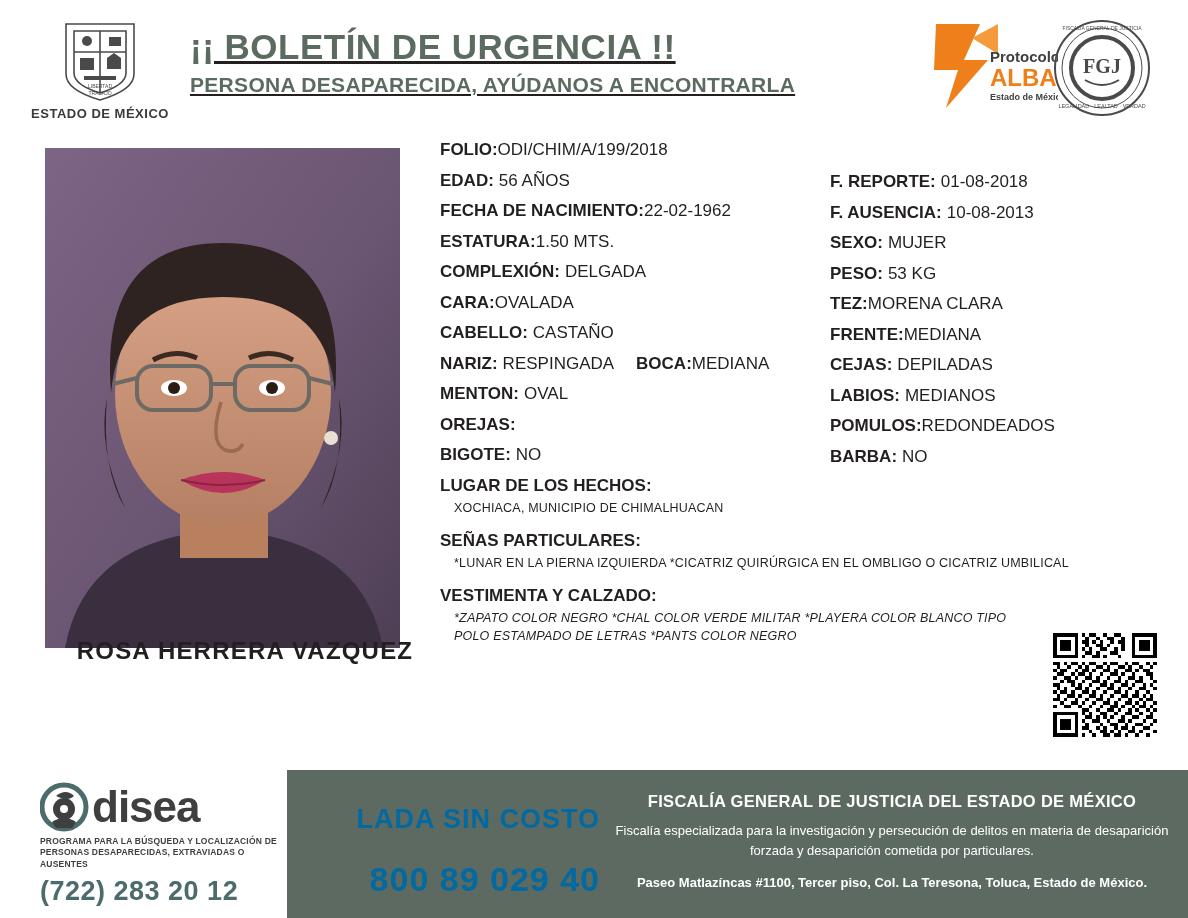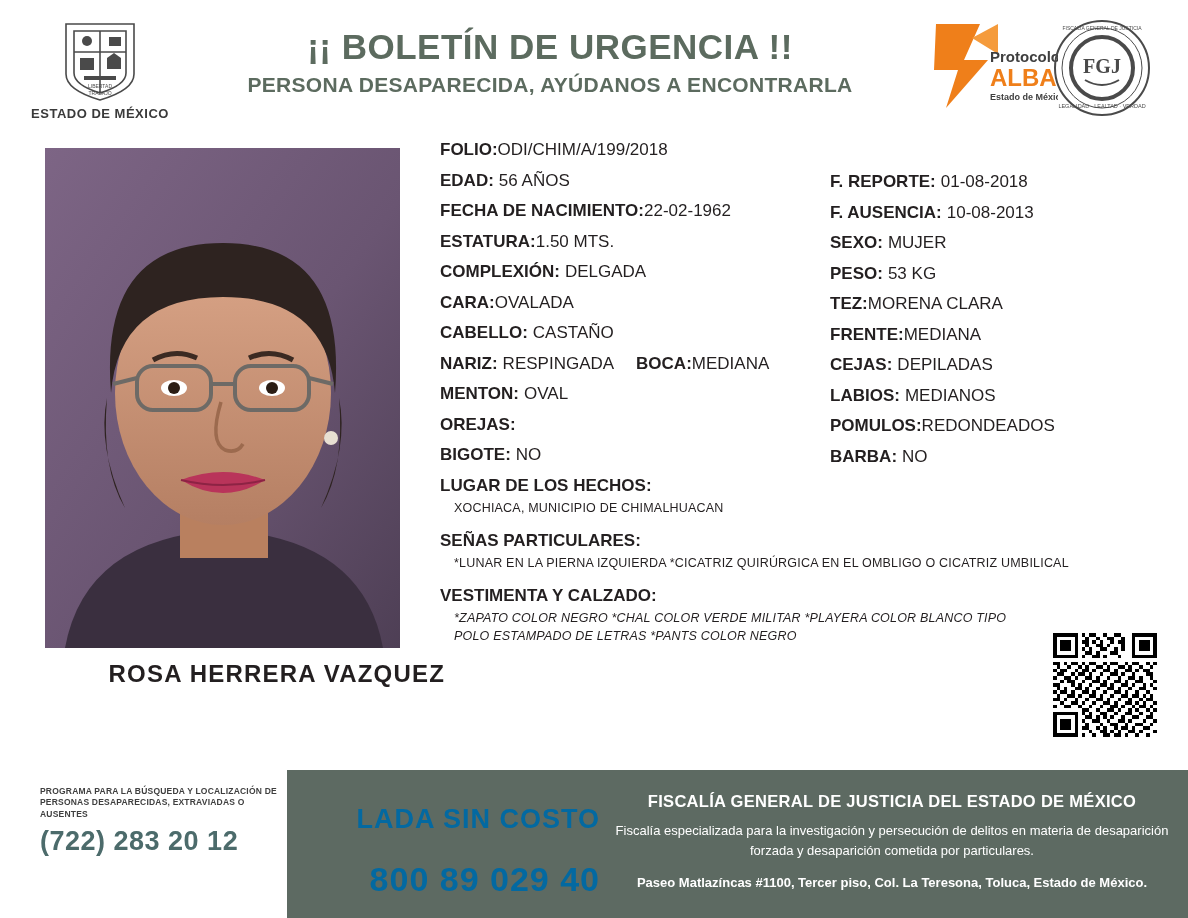--- a/index.html
+++ b/index.html
@@ -19,21 +19,21 @@
   }
   .emblem {
     position:absolute; left:30px; top:18px; width:140px; text-align:center;
   }
   .emblem svg { display:block; margin:0 auto; }
   .emblem .emblem-label {
     font-size:13px; font-weight:bold; letter-spacing:0.5px; color:#3a3a3a;
     margin-top:2px;
   }
   .titles {
-    position:absolute; left:190px; top:28px; width:720px; text-align:center;
+    position:absolute; left:190px; top:28px; width:720px; text-align:left;text-decoration:underline;
   }
   .title-main {
     font-size:35px; font-weight:bold; color:#5c6b5f; letter-spacing:0.5px;
     line-height:1.1;
   }
   .title-sub {
     font-size:21px; font-weight:bold; color:#5c6b5f; letter-spacing:0.3px;
     margin-top:6px;
   }
   .alba-logo {
@@ -42,23 +42,23 @@
   .fgj-logo {
     position:absolute; left:1045px; top:18px; width:114px; height:100px;
   }
 
   
   .photo-frame {
     position:absolute; left:45px; top:148px; width:355px; height:500px;
     overflow:hidden; background:#6b5b6e;
   }
   .photo-name {
-    position:absolute; left:45px; top:660px; width:400px;
+    position:absolute; left:45px; top:637px; width:400px;
     font-size:24px; font-weight:bold; letter-spacing:1.2px; color:#231f20;
-    text-align:right;
+    text-align:center;
   }
 
   
   .data {
     position:absolute; left:440px; top:140px; width:730px; height:510px;
   }
   .col-left { position:absolute; left:0; top:0; width:390px; }
   .col-right { position:absolute; left:390px; top:32px; width:340px; }
 
   .row { margin-bottom:11px; line-height:1.15; white-space:nowrap; }
@@ -533,20 +533,30 @@
         <rect x="26" y="28" width="1" height="1"></rect>
     </g>
   </svg>
 </div>
 
 <div class="footer">
 
   <div class="grey-band"></div>
 
   <div class="disea">
+    <div style="display:flex; align-items:center;">
+      <svg width="52" height="50" viewBox="0 0 52 50">
+        <circle cx="24" cy="25" r="22" fill="none" stroke="#4c6b6b" stroke-width="5"></circle>
+        <path d="M16 14 q10 -8 18 0 q-6 6 -18 0 z" fill="#3f3f3f"></path>
+        <circle cx="24" cy="27" r="11" fill="#3f3f3f"></circle>
+        <circle cx="24" cy="27" r="4" fill="#fff"></circle>
+        <path d="M12 40 q12 -8 24 0 l-4 6 h-16 z" fill="#3f3f3f"></path>
+      </svg>
+      <div class="disea-word">disea</div>
+    </div>
     <div class="disea-sub">PROGRAMA PARA LA BÚSQUEDA Y LOCALIZACIÓN DE PERSONAS DESAPARECIDAS, EXTRAVIADAS O AUSENTES</div>
     <div class="disea-phone">(722) 283 20 12</div>
   </div>
 
   <div class="lada">
     <div class="lada-title">LADA SIN COSTO</div>
     <div class="lada-number">800 89 029 40</div>
   </div>
 
   <div class="fiscalia">

